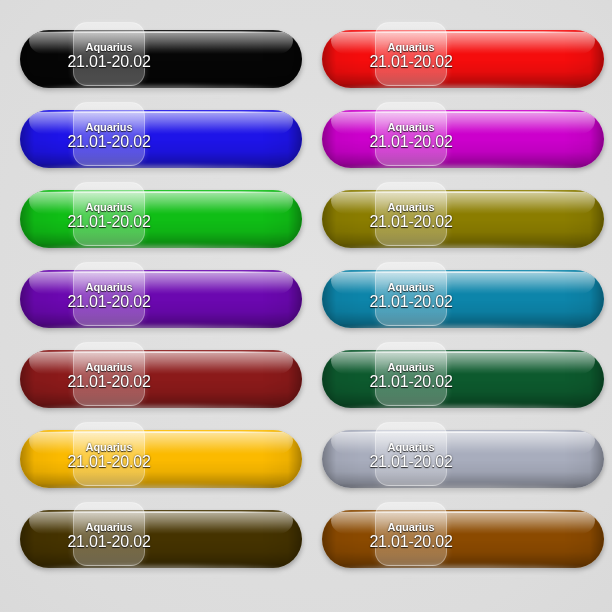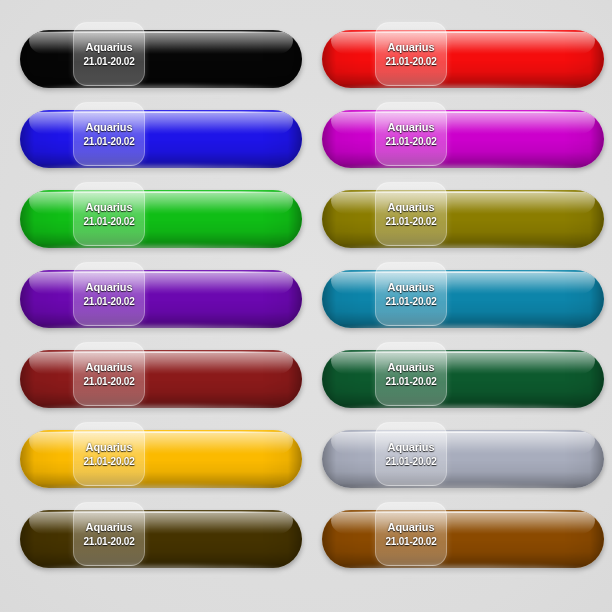--- a/index.html
+++ b/index.html
@@ -157,22 +157,22 @@
     font-size: 11px;
     font-weight: bold;
     color: #ffffff;
     text-shadow: 0 1px 1px rgba(0,0,0,0.75), 0 0 2px rgba(0,0,0,0.55);
     letter-spacing: -0.1px;
     white-space: nowrap;
     line-height: 13px;
   }
 
   .overlay .label-dates {
-    font-size: 10px;
-    font-weight: bold;
+    font-size: 16px;
+    font-weight: normal;
     color: #ffffff;
     text-shadow: 0 1px 1px rgba(0,0,0,0.75), 0 0 2px rgba(0,0,0,0.55);
     letter-spacing: -0.2px;
     white-space: nowrap;
     line-height: 13px;
     text-align: right;
   }
 </style>
 </head>
 <body style="background-color: rgb(220, 220, 220);">

